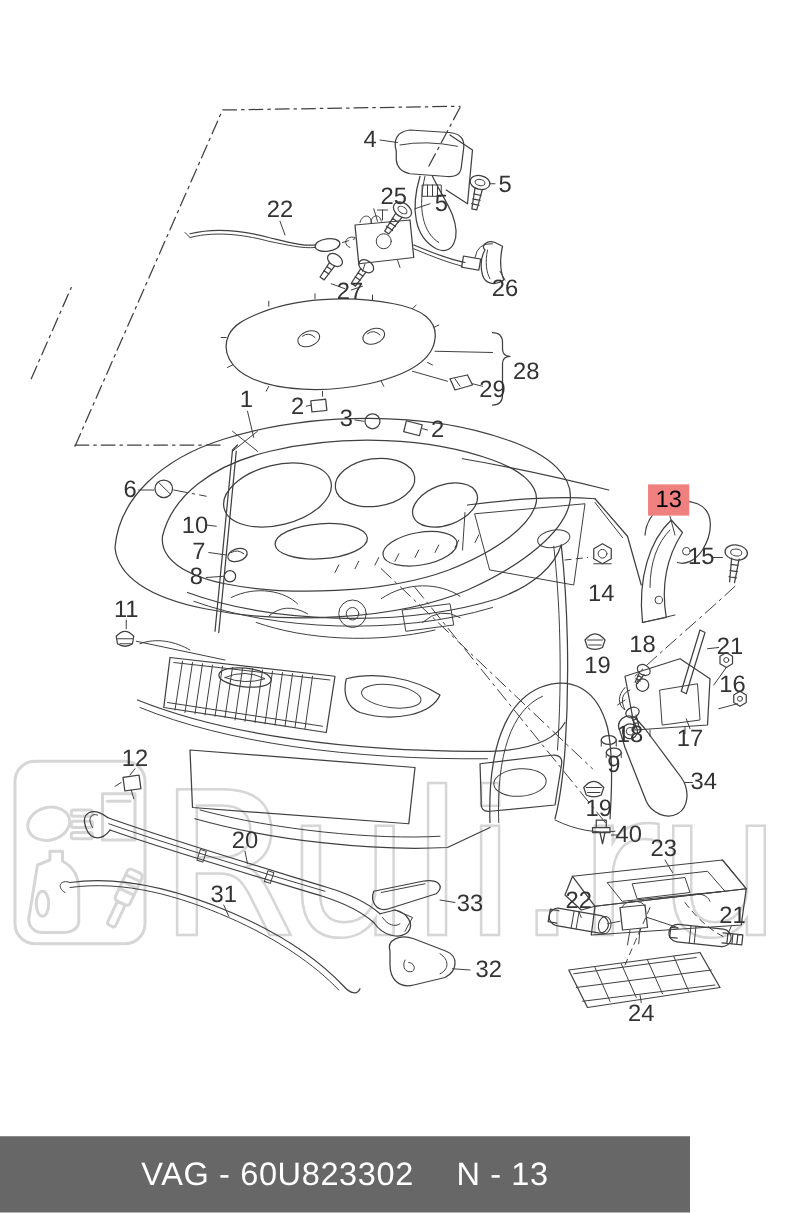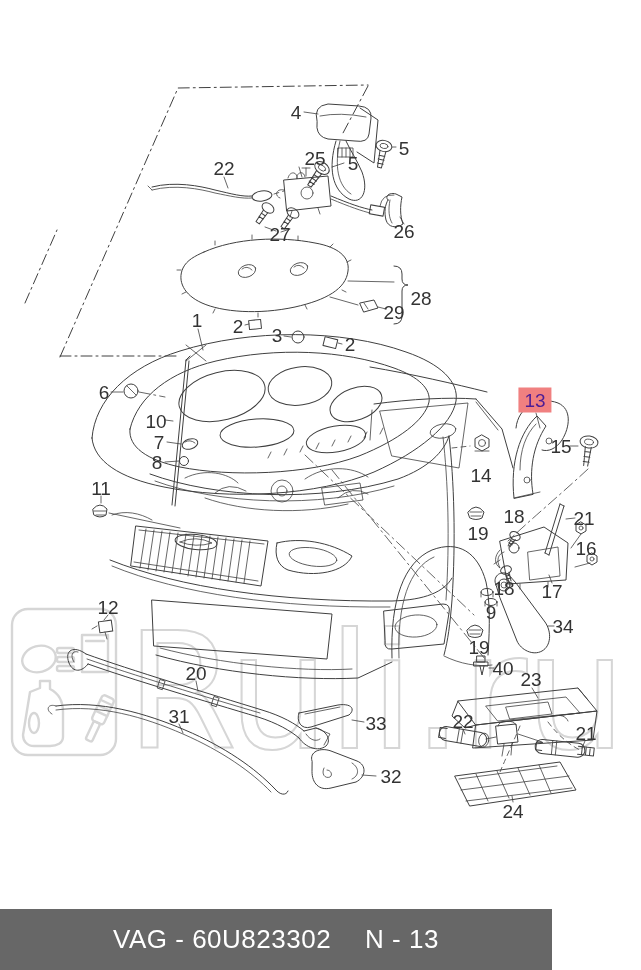--- a/index.html
+++ b/index.html
@@ -16,21 +16,21 @@
   svg .dsh{stroke-dasharray:5 4;}
   svg .wm{stroke:var(--watermark-color,#d6d6d6);fill:none;stroke-width:2.4;stroke-linecap:round;stroke-linejoin:round;}
   #wm-text{font-family:"DejaVu Sans",sans-serif;font-size:160px;letter-spacing:-2px;
     fill:none;stroke:var(--watermark-color,#d6d6d6);stroke-width:2;}
   #callout-layer{position:absolute;left:0;top:0;width:641px;height:909px;}
   .callout{
     position:absolute;transform:translate(-50%,-50%);
     font-size:19px;color:var(--label-color,#333);line-height:1;white-space:nowrap;
     cursor:pointer;
   }
-  .callout.highlighted{padding:3px 6px;background:var(--highlight,#f08080);color:#4c1d95;}
+  .callout.highlighted{padding:3px 6px;background:var(--highlight,#f08080);color:#000000;}
   #footer{
     position:absolute;left:0;top:909px;width:552px;height:61px;
     background:var(--footer-bg,#676767);color:var(--footer-text,#fff);
     display:flex;align-items:center;justify-content:center;gap:34px;
     font-size:26px;letter-spacing:.5px;
   }
 </style>
 </head>
 <body>
 

